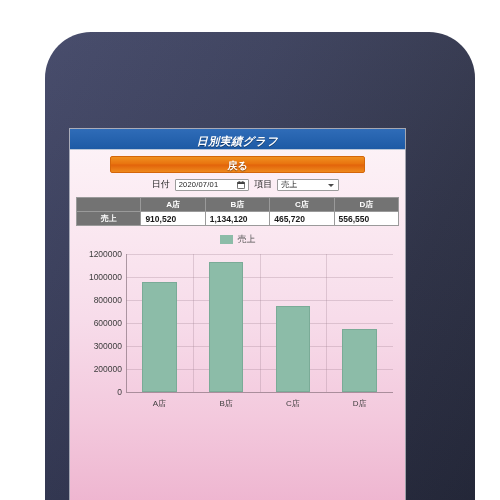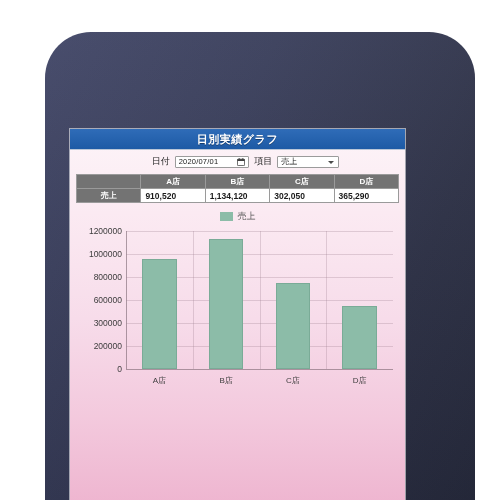--- a/index.html
+++ b/index.html
@@ -30,22 +30,23 @@
   #screen-bg{
     position:absolute;left:0;top:0;width:100%;height:100%;
     background:linear-gradient(180deg,#fdf4f8 0%,#fbeaf2 22%,#f7dcea 50%,#f3c9dd 76%,#eeb4cf 100%);
   }
   #screen-content{position:absolute;left:0;top:0;width:100%;height:100%;}
 
   
   .titlebar{
     position:relative;height:20px;background:#2160ad;
     background:linear-gradient(180deg,#2f6cb8 0%,#1d5aa5 100%);
-    display:flex;align-items:center;justify-content:center;
+    display:flex;align-items:flex-end;justify-content:center;
     border-bottom:1px solid #b9c6d8;
+    font-style:italic;
   }
   .titlebar .t{
     color:#fff;font-size:11px;font-weight:bold;letter-spacing:.5px;
     text-shadow:0 1px 0 rgba(0,0,0,.35);
   }
 
   
   .btnrow{padding:6px 40px 0 40px;}
   .backbtn{
     display:block;width:100%;height:17px;line-height:17px;text-align:center;
@@ -134,20 +135,23 @@
   </div>
 
   <div id="screen">
     <div id="screen-bg"></div>
     <div id="screen-content">
 
       <div class="titlebar">
         <span class="t">日別実績グラフ</span>
       </div>
 
+      <div class="btnrow">
+        <div class="backbtn">戻る</div>
+      </div>
 
       <div class="filterrow">
         <span class="flabel">日付</span>
         <span class="dateinput">
           <span class="dv">2020/07/01</span>
           <span class="cal-ico">
             <svg width="8" height="8" viewBox="0 0 10 10">
               <rect x="0.5" y="1.5" width="9" height="8" rx="1" fill="none" stroke="#3a3a3a" stroke-width="1"></rect>
               <rect x="0.5" y="1.5" width="9" height="2.2" fill="#3a3a3a"></rect>
               <rect x="2.2" y="0" width="1" height="2" fill="#3a3a3a"></rect>
@@ -171,22 +175,22 @@
               <th>B店</th>
               <th>C店</th>
               <th>D店</th>
             </tr>
           </thead>
           <tbody>
             <tr>
               <th class="rowhead">売上</th>
               <td>910,520</td>
               <td>1,134,120</td>
-              <td>302,050</td>
-              <td>365,290</td>
+              <td>465,720</td>
+              <td>556,550</td>
             </tr>
           </tbody>
         </table>
       </div>
 
       <div class="legend">
         <span class="sw"></span>
         <span class="lt">売上</span>
       </div>
 

